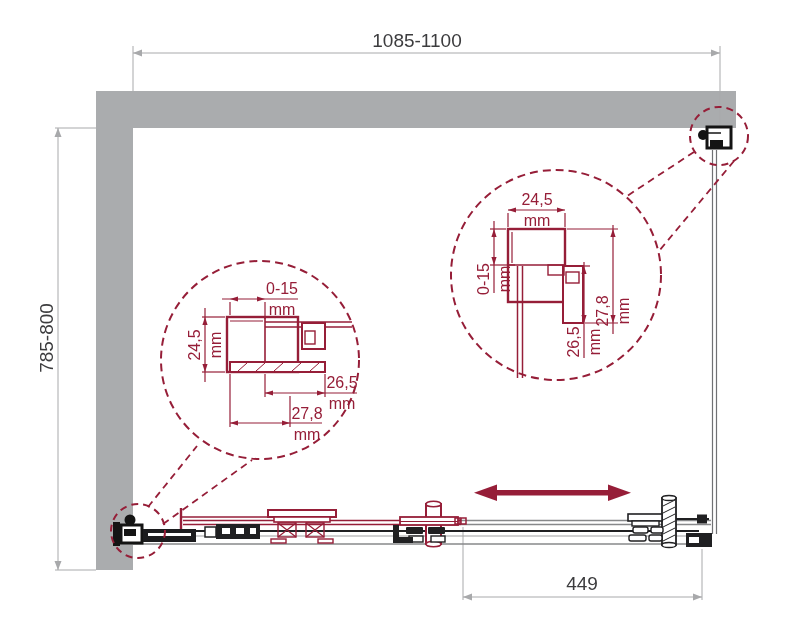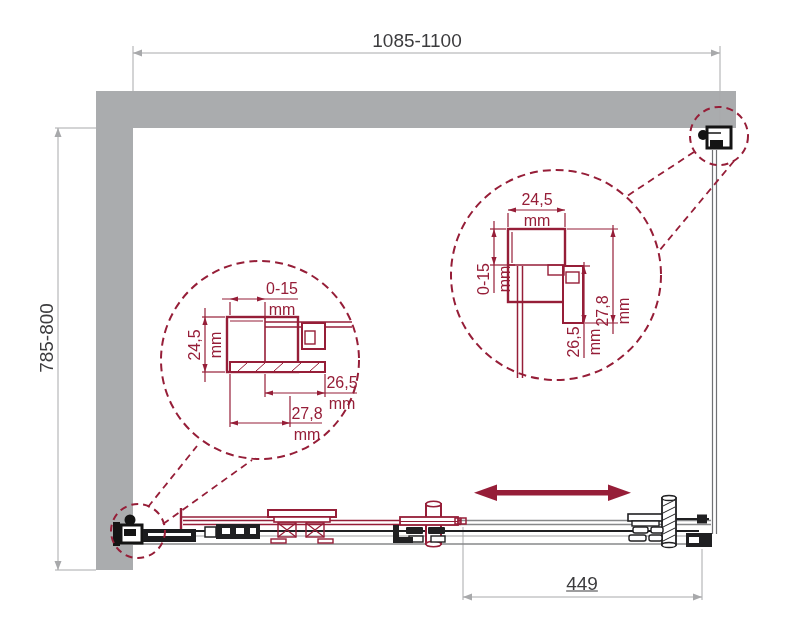--- a/index.html
+++ b/index.html
@@ -222,21 +222,21 @@
 
   <g fill="#961e38">
     <rect x="495" y="490" width="115" height="5.5"></rect>
     <polygon points="474,492.8 497,484.5 497,501"></polygon>
     <polygon points="631,492.8 608,484.5 608,501"></polygon>
   </g>
 </svg>
 
 <span class="lbl" style="left:417px;top:40px;">1085-1100</span>
 <span class="lbl rot" style="left:46px;top:338px;">785-800</span>
-<span class="lbl" style="left:582px;top:583px;text-decoration:underline;">449</span>
+<span class="lbl" style="left:582px;top:583px;">449</span>
 
 <div class="dimblock" style="left:282px;top:299px;">
   <span>0-15</span>
   <span>mm</span>
 </div>
 <div class="dimblock rot" style="left:205px;top:345px;">
   <span>24,5</span>
   <span>mm</span>
 </div>
 <div class="dimblock" style="left:342px;top:393px;">

